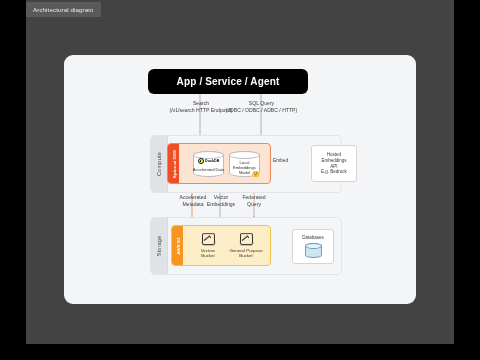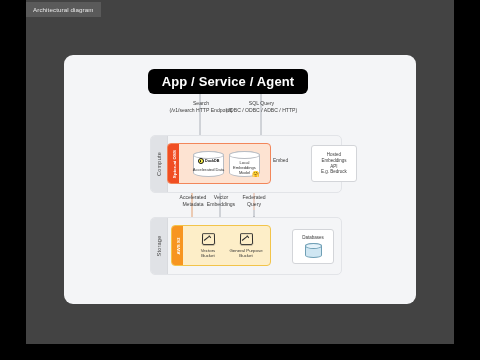--- a/index.html
+++ b/index.html
@@ -26,21 +26,21 @@
   .canvas{
     position:absolute;left:64px;top:55px;width:352px;height:249px;
     background:#f4f5f7;border-radius:9px;
   }
 
   
   .appbar{
     position:absolute;left:84px;top:14px;width:160px;height:25px;
     background:#000;border-radius:6px;color:#fff;
     display:flex;align-items:center;justify-content:center;
-    font-size:13px;font-weight:bold;letter-spacing:.15px;
+    font-size:10px;font-weight:bold;letter-spacing:.15px;
   }
 
   
   .edgelabel{
     position:absolute;text-align:center;color:#3c3c3c;
     font-size:5.1px;line-height:6.6px;white-space:nowrap;
   }
   .edgelabel .l2{color:#3c3c3c;}
 
   

